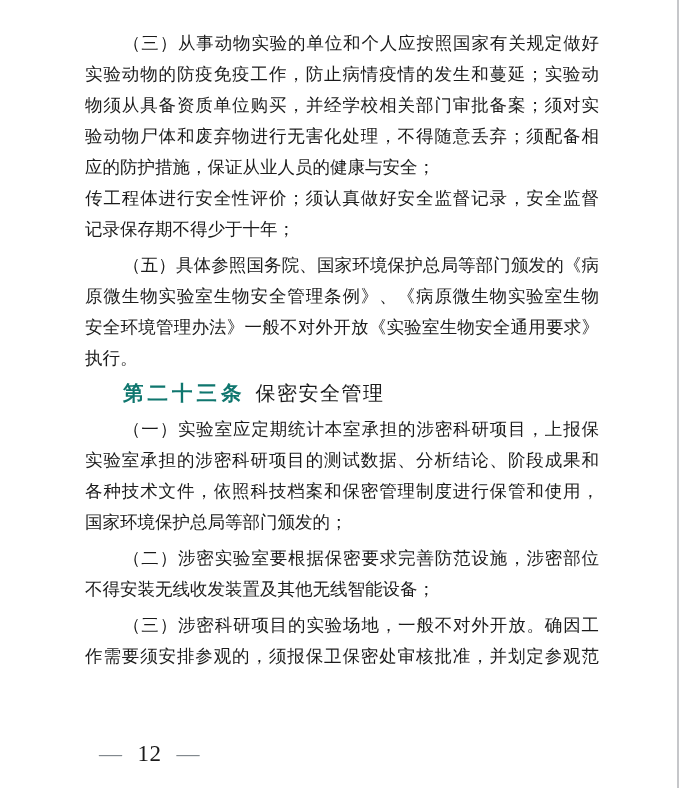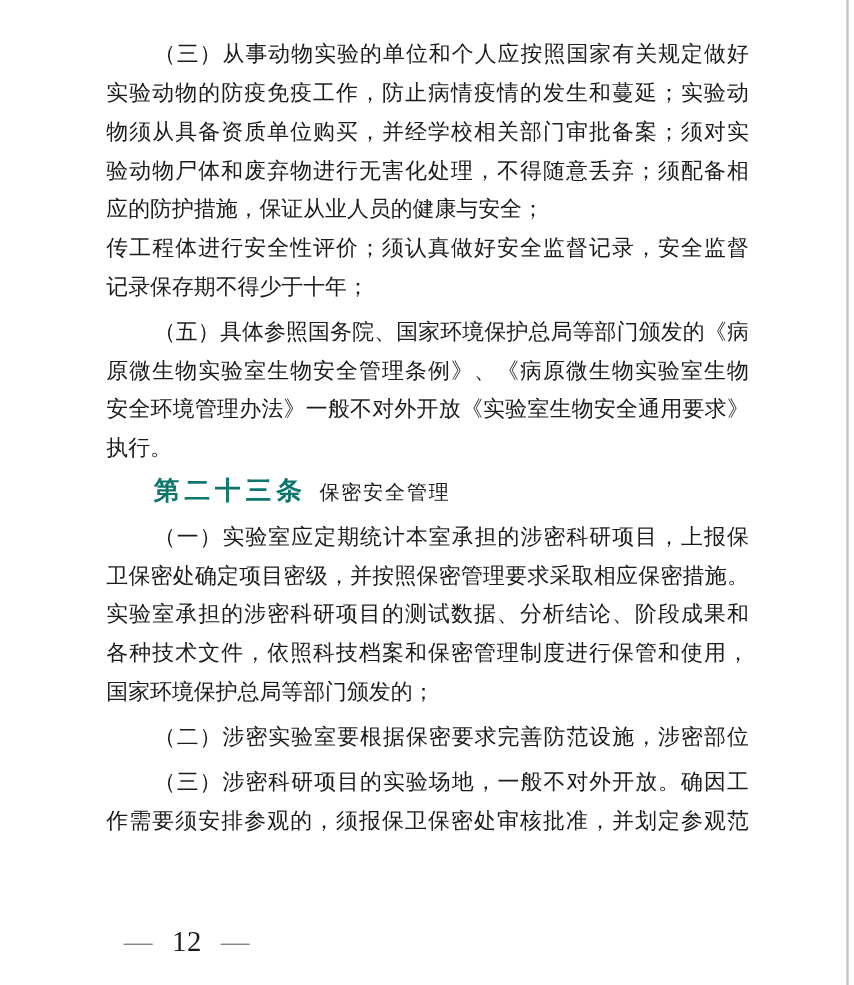--- a/index.html
+++ b/index.html
@@ -64,21 +64,21 @@
     text-align: left;
   }
   .heading-num {
     font-family: "Liberation Sans", "DejaVu Sans", sans-serif;
     font-weight: 700;
     font-size: 20.5px;
     letter-spacing: 4px;
     color: #0f766e;
   }
   .heading-title {
-    font-size: 16px;
+    font-size: 20px;
     letter-spacing: 1.5px;
     margin-left: 10px;
     color: #1b1b1b;
     margin-top: 14px;
   }
   .footer {
     position: absolute;
     left: 99px;
     top: 741px;
     font-size: 23px;
@@ -104,25 +104,25 @@
       <div class="line p-mid">验动物尸体和废弃物进行无害化处理，不得随意丢弃；须配备相</div>
       <div class="line p-end">应的防护措施，保证从业人员的健康与安全；</div>
       <div class="line p-mid">传工程体进行安全性评价；须认真做好安全监督记录，安全监督</div>
       <div class="line p-end">记录保存期不得少于十年；</div>
       <div class="line p-first">（五）具体参照国务院、国家环境保护总局等部门颁发的《病</div>
       <div class="line p-mid">原微生物实验室生物安全管理条例》、《病原微生物实验室生物</div>
       <div class="line p-mid">安全环境管理办法》一般不对外开放《实验室生物安全通用要求》</div>
       <div class="line p-end">执行。</div>
       <div class="line heading"><span class="heading-num">第二十三条</span><span class="heading-title">保密安全管理</span></div>
       <div class="line p-first">（一）实验室应定期统计本室承担的涉密科研项目，上报保</div>
-      <div class="line p-mid">卫保密处确定项目密级，并按照保密管理要求采取相应保密措施。</div>
       <div class="line p-mid">实验室承担的涉密科研项目的测试数据、分析结论、阶段成果和</div>
       <div class="line p-mid">各种技术文件，依照科技档案和保密管理制度进行保管和使用，</div>
       <div class="line p-end">国家环境保护总局等部门颁发的；</div>
       <div class="line p-first">（二）涉密实验室要根据保密要求完善防范设施，涉密部位</div>
+      <div class="line p-end">不得安装无线收发装置及其他无线智能设备；</div>
       <div class="line p-first">（三）涉密科研项目的实验场地，一般不对外开放。确因工</div>
       <div class="line p-mid">作需要须安排参观的，须报保卫保密处审核批准，并划定参观范</div>
     </div>
 
   <div class="footer">
     <span class="dash">—</span><span class="pagenum">12</span><span class="dash">—</span>
   </div>
 
   <div class="edge-line"></div>
 </div>

